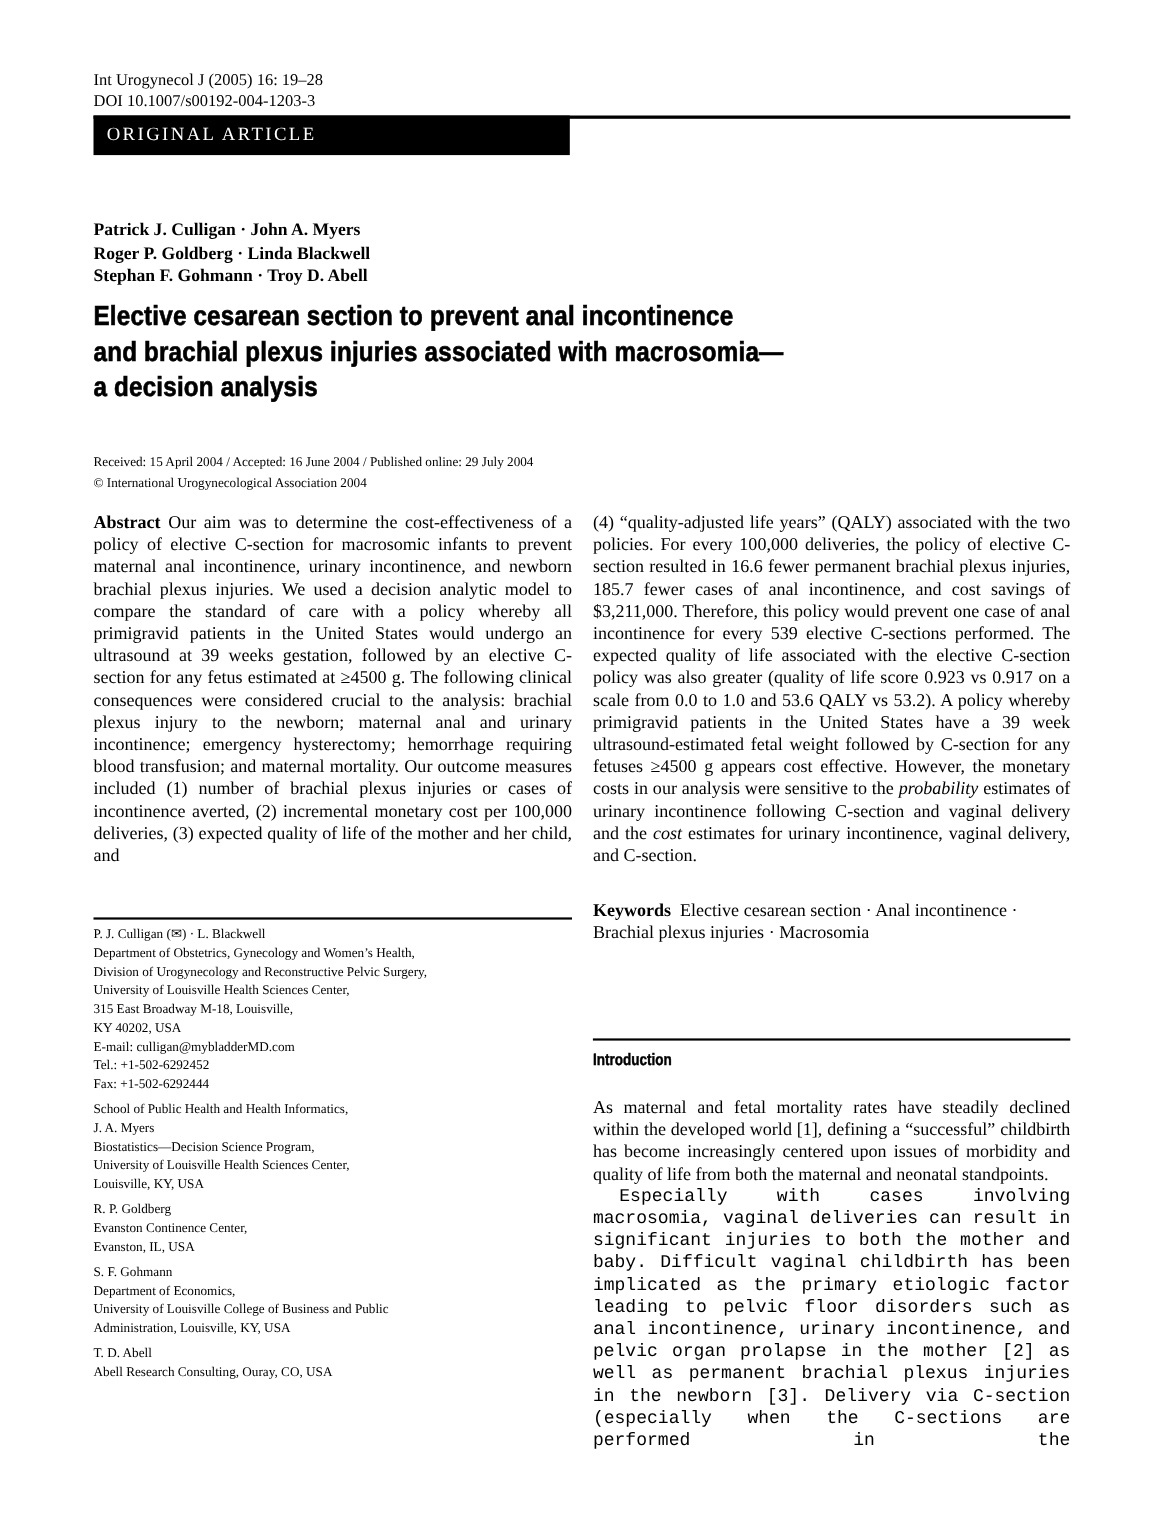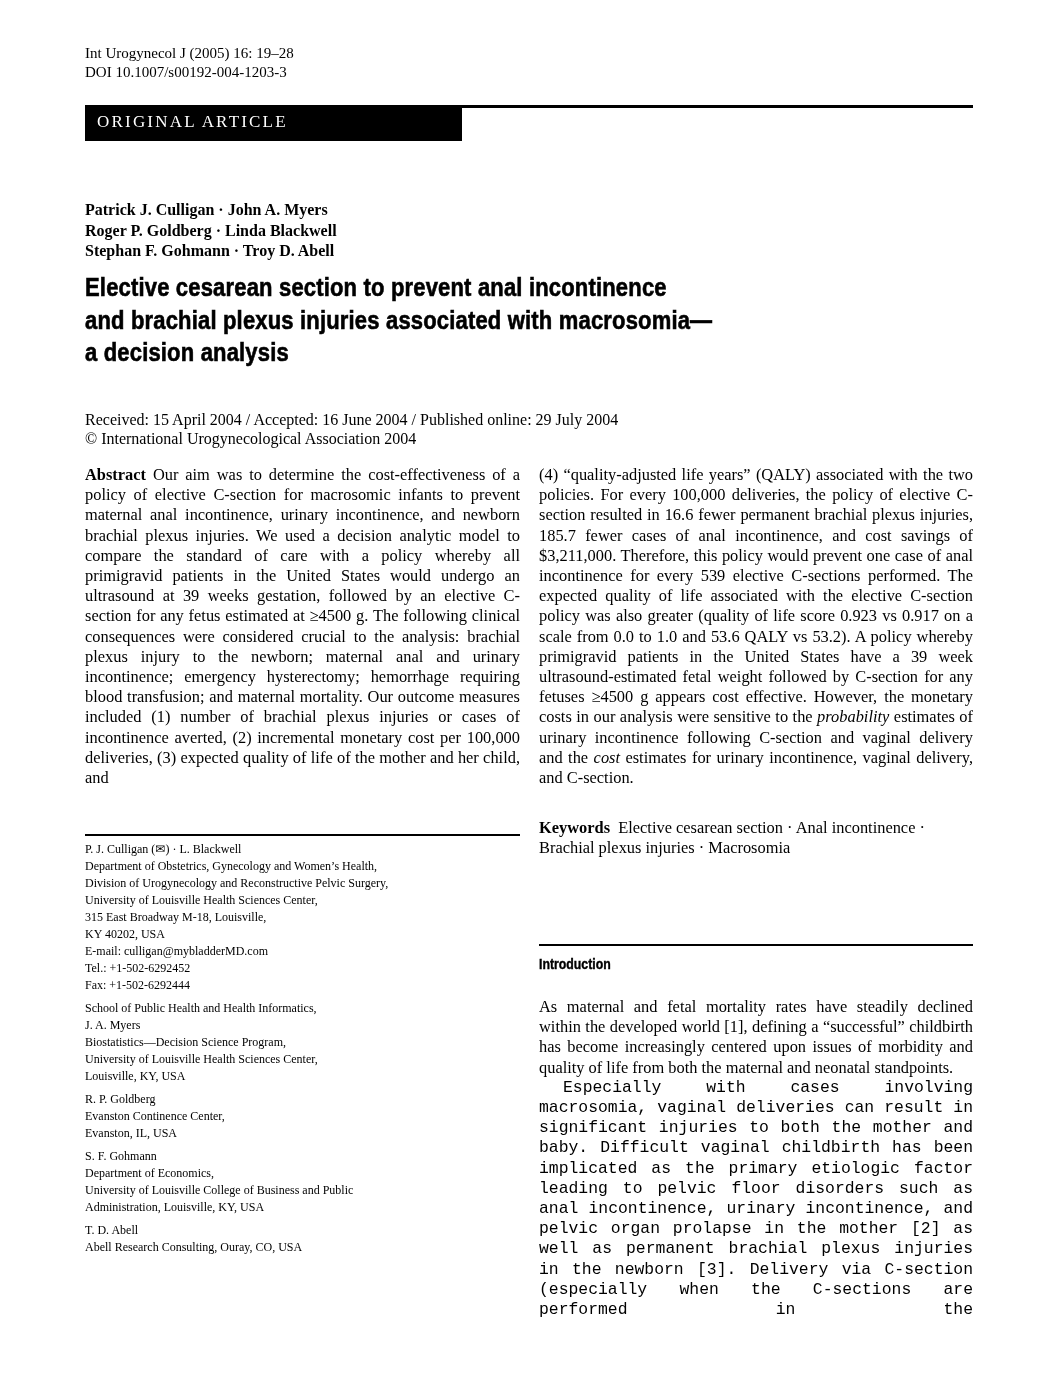--- a/index.html
+++ b/index.html
@@ -1,25 +1,25 @@
 <!DOCTYPE html>
 <html><head>
 <meta charset="utf-8">
 <style>
   html, body { margin: 0; padding: 0; background: #ffffff; }
   body { width: 1058px; height: 1396px; position: relative; overflow: hidden; color: #000; font-family: "Liberation Serif", "DejaVu Serif", serif; }
   .abs { position: absolute; }
-  .journal-ref { left: 85px; top: 44px; font-size: 15px; line-height: 19px; }
+  .journal-ref { left: 85px; top: 64px; font-size: 15px; line-height: 19px; }
   .top-rule { left: 85px; top: 105px; width: 888px; height: 3px; background: #000; }
-  .article-type-bar { left: 85px; top: 105px; width: 377px; height: 36px; background: #000; }
+  .article-type-bar { left: 85px; top: 105px; width: 433px; height: 36px; background: #000; }
   .article-type-bar span { position: absolute; left: 12px; top: 7px; color: #fff; font-size: 17px; letter-spacing: 2.2px; }
   .authors { left: 85px; top: 200px; font-size: 16px; line-height: 20.5px; font-weight: bold; }
   .title { left: 85px; top: 271px; width: 760px; font-family: "Liberation Sans", "DejaVu Sans", sans-serif; font-weight: bold; font-size: 25px; line-height: 32.5px; transform: scaleX(0.88); transform-origin: left top; letter-spacing: 0.2px; -webkit-text-stroke: 0.6px #000; }
   .title div { white-space: nowrap; }
-  .dates { left: 85px; top: 411px; font-size: 16px; line-height: 18.5px; }
+  .dates { left: 85px; top: 411px; font-size: 12px; line-height: 18.5px; }
   .col { position: absolute; font-size: 16.4px; line-height: 20.2px; text-align: justify; }
   .col-left { left: 85px; width: 435px; }
   .col-right { left: 539px; width: 434px; }
   .abstract-left { top: 465px; }
   .abstract-right { top: 465px; }
   .lbl { font-weight: bold; }
   .footnote-rule { left: 85px; top: 834px; width: 435px; height: 2px; background: #000; }
   .affils { left: 85px; top: 841px; width: 440px; font-size: 12px; line-height: 17px; }
   .affil-block { margin-bottom: 6px; }
   .affil-block div { white-space: nowrap; }

